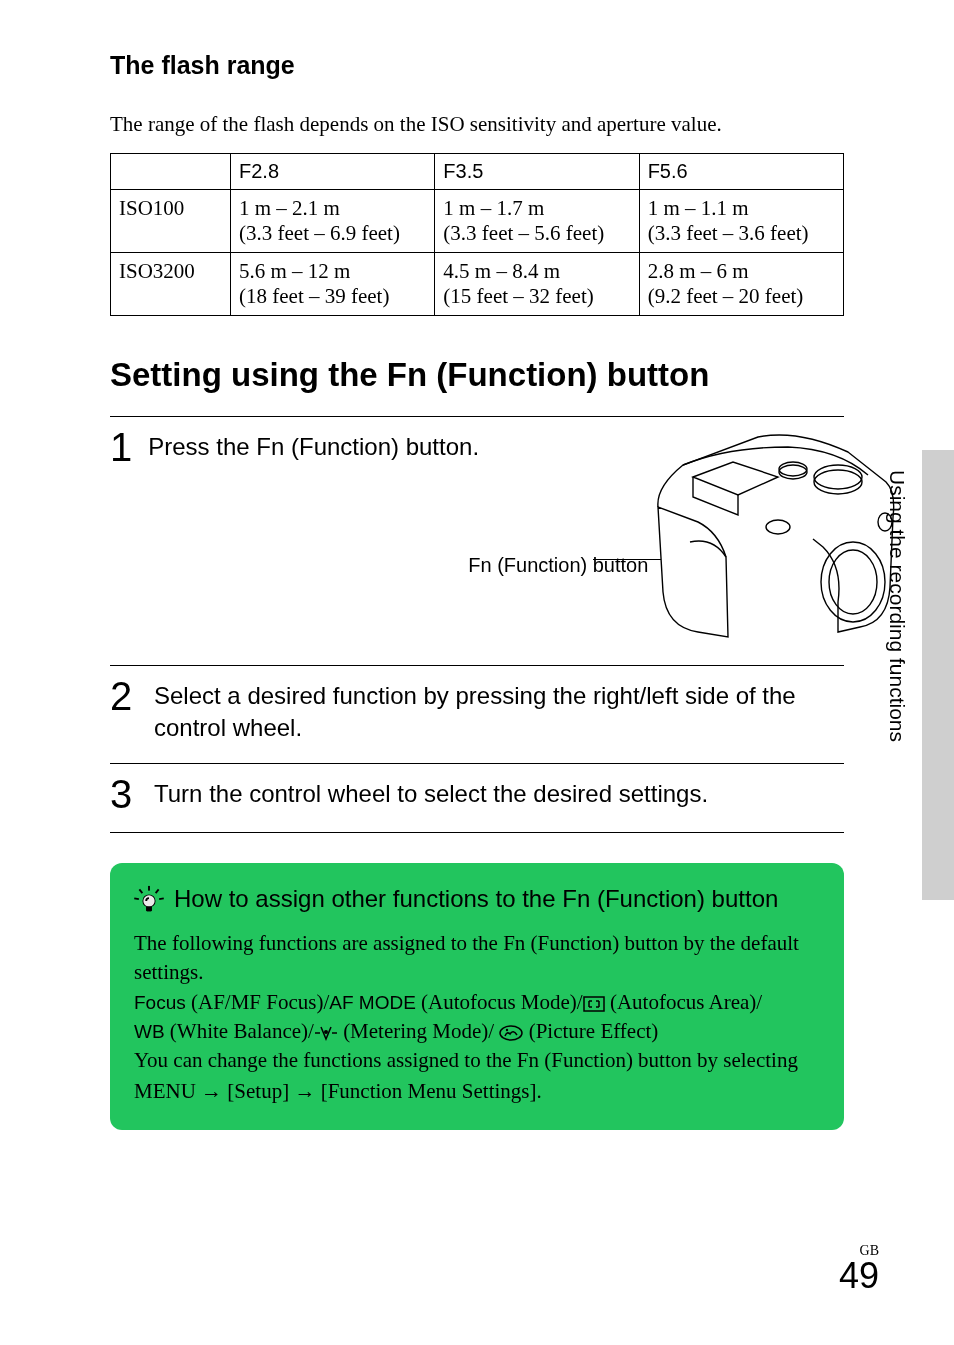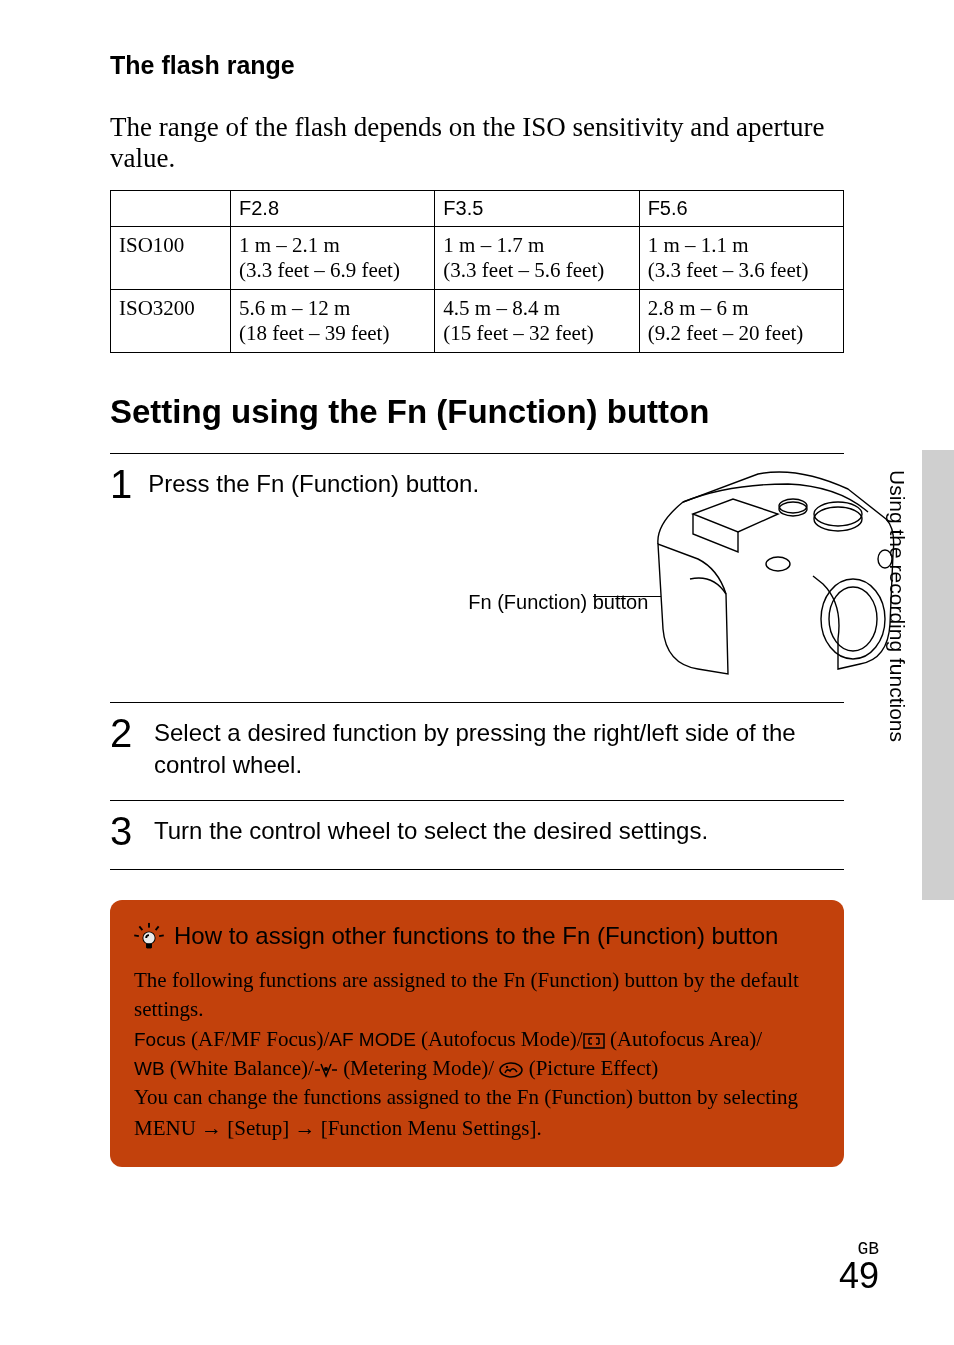--- a/index.html
+++ b/index.html
@@ -14,21 +14,21 @@
   .content {
     padding: 51px 110px 0 110px;
   }
   .flash-heading {
     font-family: Arial, Helvetica, sans-serif;
     font-weight: bold;
     font-size: 25px;
     margin-bottom: 6px;
   }
   .flash-desc {
-    font-size: 27px;
+    font-size: 21px;
     margin-bottom: 16px;
     margin-top: 32px;
   }
   table.flash {
     border-collapse: collapse;
     width: 100%;
     font-size: 21px;
     border-radius: 30px;
   }
   table.flash th, table.flash td {
@@ -96,21 +96,21 @@
     width: 68px;
     height: 1px;
     background: #000;
   }
   .camera-svg {
     position: absolute;
     right: -40px;
     top: 0;
   }
   .tip-box {
-    background: #c2410c;
+    background: #22c55e;
     border-radius: 12px;
     padding: 22px 24px 24px 24px;
   }
   .tip-title-row {
     display: flex;
     align-items: flex-start;
     gap: 10px;
     margin-bottom: 14px;
   }
   .tip-icon {
@@ -146,22 +146,22 @@
     writing-mode: vertical-rl;
     text-orientation: mixed;
   }
   .page-num-block {
     position: absolute;
     right: 75px;
     bottom: 48px;
     text-align: right;
   }
   .gb {
-    font-family: Liberation Mono, monospace;
-    font-size: 18px;
+    font-family: Liberation Serif, serif;
+    font-size: 14px;
     display: block;
     margin-bottom: -4px;
   }
   .pn {
     font-family: Arial, Helvetica, sans-serif;
     font-size: 36px;
   }
 </style>
 </head>
 <body>

